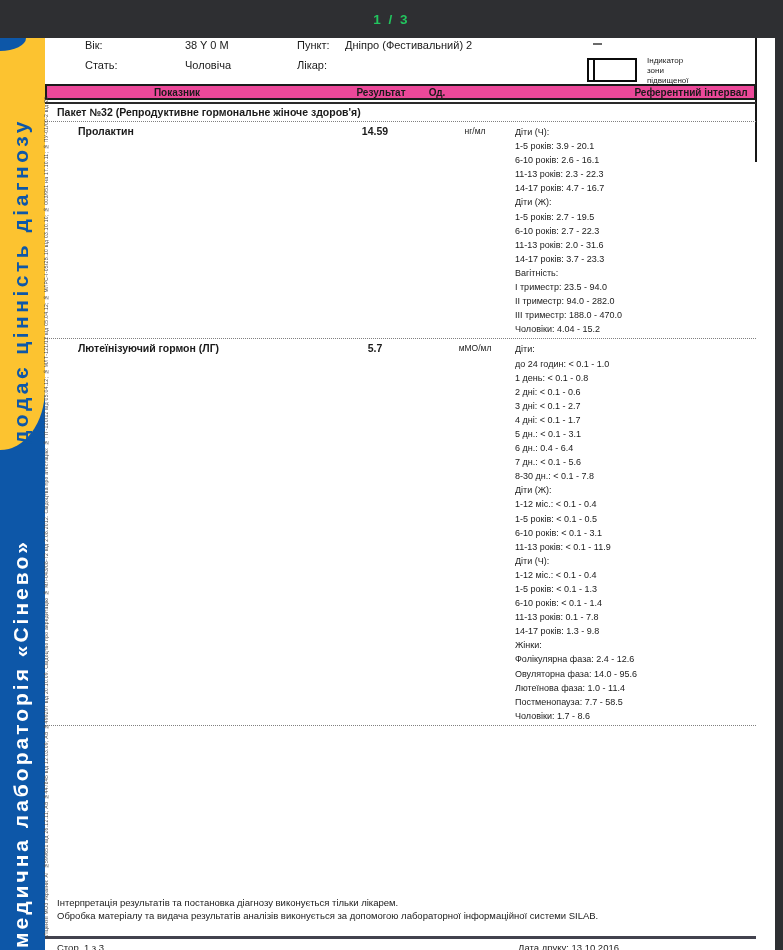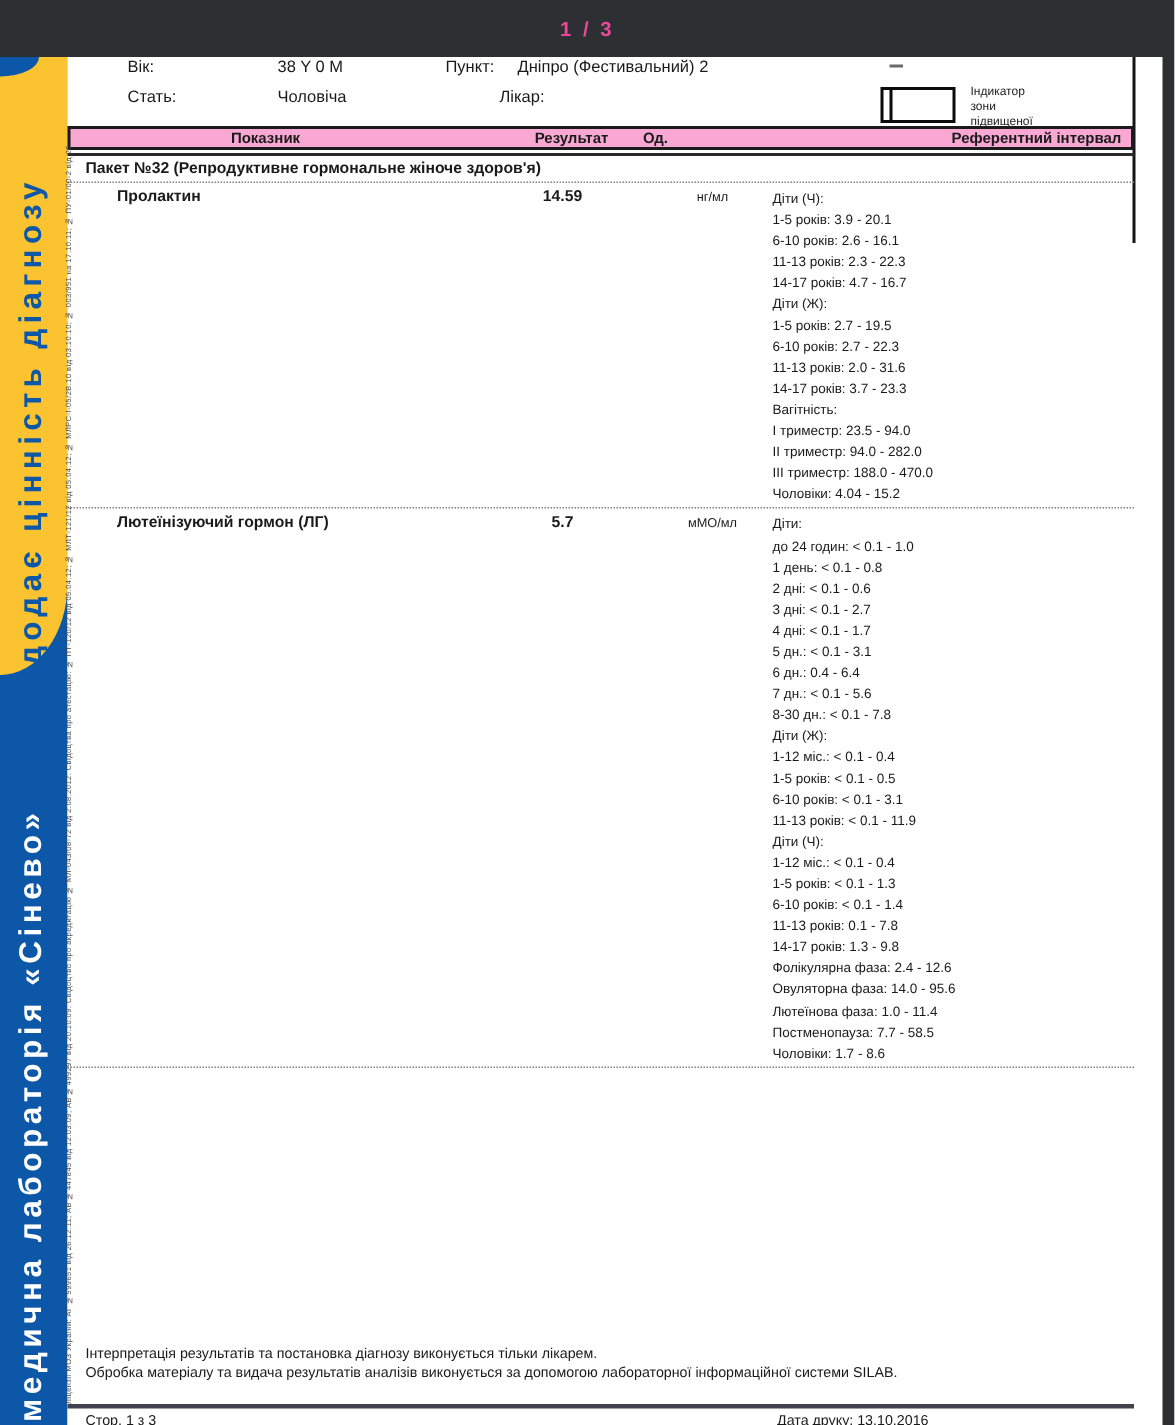--- a/index.html
+++ b/index.html
@@ -2,21 +2,21 @@
 <html><head>
 <meta charset="utf-8">
 <style>
   html,body{margin:0;padding:0;}
   body{
     position:relative;width:783px;height:950px;overflow:hidden;background:#fff;
     font-family:"Liberation Sans","DejaVu Sans",sans-serif;color:#1a1a1a;
   }
   
   .topbar{position:absolute;top:0;left:0;width:783px;height:38px;background:#2e2f32;
-    color:#ec4899;display:flex;align-items:center;justify-content:center;
+    color:#22c55e;display:flex;align-items:center;justify-content:center;
     font-size:13.5px;font-weight:700;letter-spacing:2px;z-index:30;}
   .right-band{position:absolute;top:38px;right:0;width:8px;height:912px;background:#2e2f32;z-index:25;}
   
   .sidebar{position:absolute;left:0;top:38px;width:45px;height:912px;background:#0d57a8;z-index:5;}
   .sb-yellow{position:absolute;left:0;top:0;width:45px;height:412px;background:#fcc330;
     border-bottom-right-radius:46px 62px;}
   .sb-wave{position:absolute;left:0;top:0;width:26px;height:13px;background:#0d57a8;
     border-bottom-right-radius:100% 100%;}
   .vtext{writing-mode:vertical-rl;transform:rotate(180deg);white-space:nowrap;}
   .v-tagline{position:absolute;left:9px;top:14px;height:392px;font-size:21px;font-weight:700;
@@ -30,21 +30,21 @@
   .p-abs{position:absolute;}
   .p-row-text{font-size:11px;}
   .page-right-line{position:absolute;top:0;left:710px;width:2px;height:124px;background:#161616;}
   .top-dash{position:absolute;top:5px;left:548px;width:9px;height:2px;background:#6a6a6a;}
   
   .ind-box{position:absolute;top:20px;left:542px;width:46px;height:20px;border:2px solid #0b0b0b;background:#fff;}
   .ind-box::before{content:"";position:absolute;left:4px;top:0;bottom:0;width:2px;background:#0b0b0b;}
   .ind-label{position:absolute;top:18px;left:602px;font-size:8px;line-height:10px;color:#222;}
   
   .content{position:absolute;top:46px;left:0;width:711px;}
-  .thead{position:relative;height:16px;background:#f9a8d4;border:2px solid #1b1b1b;box-sizing:border-box;}
+  .thead{position:relative;height:16px;background:#ec4899;border:2px solid #1b1b1b;box-sizing:border-box;}
   .th{position:absolute;top:1px;transform:translateX(-50%);font-size:10px;font-weight:700;white-space:nowrap;}
   .th1{left:130px;}.th2{left:334px;}.th3{left:390px;}.th4{left:605px;margin-left:39px;}
   .package{border-top:2px solid #2a2a2a;border-bottom:1px dotted #808080;margin-top:2px;
     padding:2px 0 3px 12px;font-weight:700;font-size:10.5px;}
   .test-row{display:flex;align-items:flex-start;border-bottom:1px dotted #808080;padding:3px 0 2px;}
   .cell{box-sizing:border-box;}
   .cell.name{width:270px;padding-left:33px;font-weight:700;font-size:10.5px;}
   .cell.result{width:120px;text-align:center;font-weight:700;font-size:10.5px;}
   .cell.unit{width:80px;text-align:center;font-size:8.5px;padding-top:1px;}
   .cell.refs{flex:1;font-size:9px;line-height:14.1px;}
@@ -75,21 +75,21 @@
 
   <div class="top-dash"></div>
   <div class="page-right-line"></div>
 
   <span class="p-abs p-row-text" style="left:40px;top:1px;">Вік:</span>
   <span class="p-abs p-row-text" style="left:140px;top:1px;">38 Y 0 M</span>
   <span class="p-abs p-row-text" style="left:252px;top:1px;">Пункт:</span>
   <span class="p-abs p-row-text" style="left:300px;top:1px;">Дніпро (Фестивальний) 2</span>
   <span class="p-abs p-row-text" style="left:40px;top:21px;">Стать:</span>
   <span class="p-abs p-row-text" style="left:140px;top:21px;">Чоловіча</span>
-  <span class="p-abs p-row-text" style="left:252px;top:21px;margin-left:36px;">Лікар:</span>
+  <span class="p-abs p-row-text" style="left:252px;top:21px;">Лікар:</span>
   <span class="p-abs p-row-text" style="left:300px;top:21px;"></span>
 
   <div class="ind-box"></div>
   <div class="ind-label">
     <div>Індикатор зони</div>
     <div>підвищеної уваги</div>
   </div>
 
   <div class="content">
     <div class="thead">
@@ -142,20 +142,21 @@
             <div class="ref-line">1-12 міс.: &lt; 0.1 - 0.4</div>
             <div class="ref-line">1-5 років: &lt; 0.1 - 0.5</div>
             <div class="ref-line">6-10 років: &lt; 0.1 - 3.1</div>
             <div class="ref-line">11-13 років: &lt; 0.1 - 11.9</div>
             <div class="ref-line">Діти (Ч):</div>
             <div class="ref-line">1-12 міс.: &lt; 0.1 - 0.4</div>
             <div class="ref-line">1-5 років: &lt; 0.1 - 1.3</div>
             <div class="ref-line">6-10 років: &lt; 0.1 - 1.4</div>
             <div class="ref-line">11-13 років: 0.1 - 7.8</div>
             <div class="ref-line">14-17 років: 1.3 - 9.8</div>
+            <div class="ref-line">Жінки:</div>
             <div class="ref-line">Фолікулярна фаза: 2.4 - 12.6</div>
             <div class="ref-line">Овуляторна фаза: 14.0 - 95.6</div>
             <div class="ref-line">Лютеїнова фаза: 1.0 - 11.4</div>
             <div class="ref-line">Постменопауза: 7.7 - 58.5</div>
             <div class="ref-line">Чоловіки: 1.7 - 8.6</div>
           </div>
   </div>
 </div>
   </div>
 

